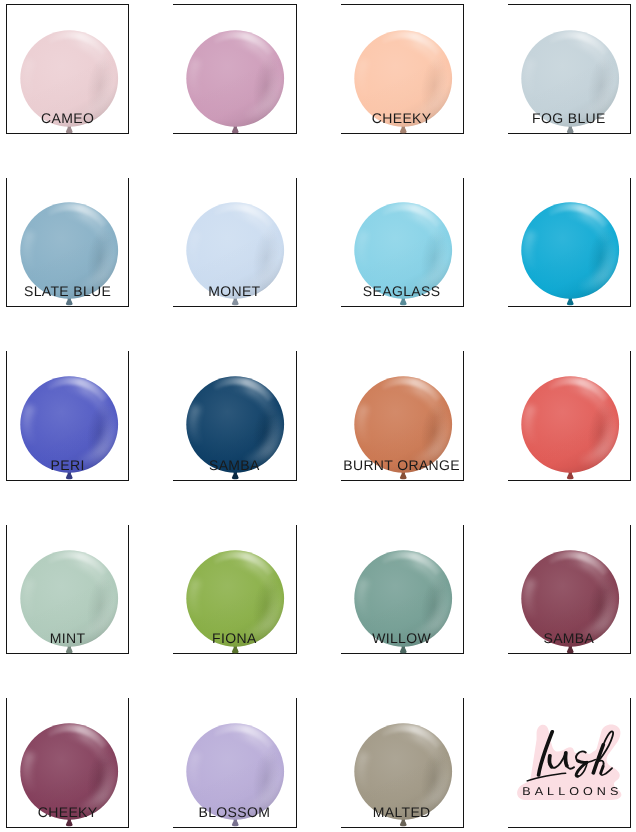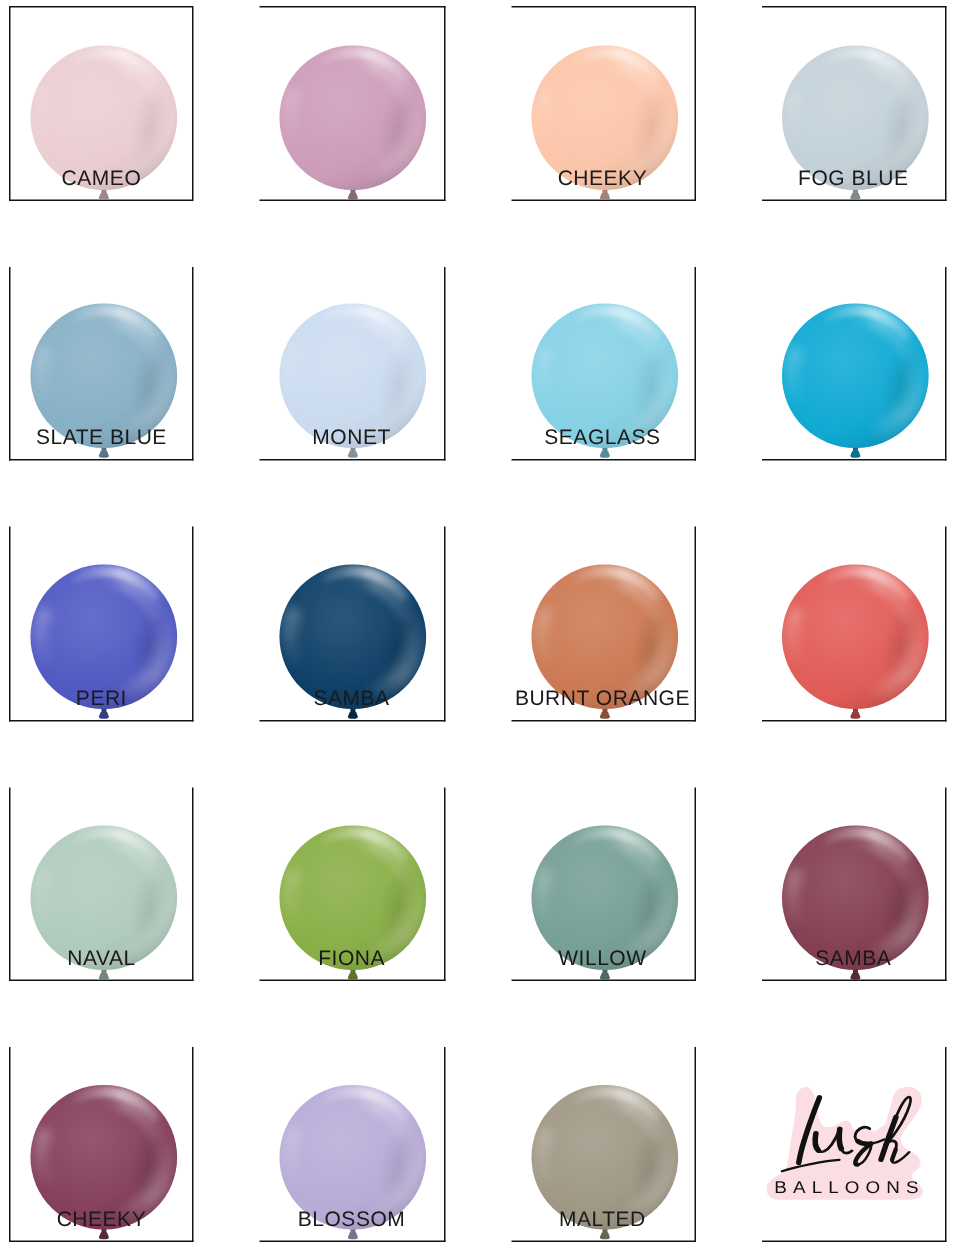--- a/index.html
+++ b/index.html
@@ -12,21 +12,21 @@
         grid-template-columns:repeat(4,1fr);grid-template-rows:repeat(5,1fr);gap:44px;}
   .cell{position:relative;box-sizing:border-box;
         border-right:1.5px solid #141414;border-bottom:1.5px solid #141414;}
   .cell.c0{border-left:1.5px solid #141414;}
   .cell.r0{border-top:1.5px solid #141414;}
   .balloon-wrap{position:absolute;left:50%;top:24.9px;width:100px;height:105px;
                 transform:translateX(calc(-50% + 1.2px));}
   .balloon-wrap svg{display:block;width:100px;height:105px;}
   .label{position:absolute;left:0;right:0;bottom:7px;text-align:center;
          font-size:14px;letter-spacing:0.35px;color:#1a1a1a;white-space:nowrap;}
-  .logo-cell{display:flex;align-items:center;}
+  .logo-cell{display:flex;align-items:center;justify-content:center;}
   .logo-cell svg{position:relative;left:3px;top:-1px;}
 </style>
 </head>
 <body>
 
 <div id="chart">
   <div class="grid">
       <div class="cell c0 r0">
         <div class="balloon-wrap">
 <svg viewBox="0 0 100 105" xmlns="http://www.w3.org/2000/svg">
@@ -951,21 +951,21 @@
  <ellipse cx="50" cy="48.5" rx="48.9" ry="48.2" fill="url(#Hb12)"></ellipse>
  <ellipse cx="50" cy="48.5" rx="48.9" ry="48.2" fill="url(#Fb12)"></ellipse>
  <g clip-path="url(#Kb12)">
   <path d="M9.97 73.51L9.03 71.94L8.15 70.32L7.33 68.68L6.58 67.00L5.89 65.30L5.27 63.57L4.72 61.81L4.23 60.04L3.82 58.25L3.47 56.45L3.20 54.63L3.00 52.80L2.86 50.97L2.80 49.13L2.82 47.30L2.90 45.46L3.05 43.63L3.28 41.81L3.57 39.99L3.94 38.19L4.38 36.41L4.88 34.64L5.45 32.89L6.10 31.17L6.80 29.48L7.58 27.81L15.85 31.84L15.22 33.18L14.65 34.55L14.14 35.94L13.68 37.34L13.27 38.76L12.92 40.20L12.62 41.65L12.38 43.11L12.20 44.58L12.08 46.05L12.01 47.53L12.00 49.01L12.05 50.49L12.16 51.96L12.32 53.43L12.54 54.90L12.82 56.35L13.15 57.79L13.54 59.22L13.99 60.63L14.49 62.02L15.04 63.39L15.65 64.74L16.31 66.07L17.01 67.37L17.77 68.64Z" fill="url(#Jb12)" opacity="0.180" filter="url(#Rb12)"></path>
   <path d="M94.41 30.56L95.48 33.45L96.35 36.41L97.03 39.42L97.52 42.47L97.81 45.54L97.90 48.63L97.79 51.71L97.49 54.78L96.98 57.83L96.28 60.84L95.39 63.79L94.32 66.68L93.05 69.50L91.61 72.23L90.00 74.86L88.22 77.38L86.28 79.78L84.19 82.05L81.96 84.18L79.59 86.17L77.10 87.99L74.50 89.66L71.80 91.15L69.01 92.47L66.14 93.60L63.20 94.54L59.65 82.14L61.79 81.45L63.89 80.63L65.93 79.66L67.91 78.57L69.80 77.36L71.62 76.02L73.35 74.57L74.98 73.02L76.51 71.36L77.92 69.60L79.22 67.76L80.40 65.84L81.46 63.84L82.38 61.79L83.17 59.67L83.82 57.51L84.33 55.32L84.70 53.09L84.92 50.85L85.00 48.59L84.93 46.34L84.72 44.09L84.37 41.87L83.87 39.67L83.23 37.51L82.45 35.39Z" fill="url(#Mb12)" opacity="0.180" filter="url(#Rb12)"></path>
   <path d="M4.58 34.61L6.14 30.26L8.12 26.09L10.50 22.12L13.25 18.41L16.34 14.98L19.76 11.87L23.46 9.10L27.42 6.71L31.59 4.71L35.93 3.13L40.41 1.98L44.97 1.27L49.59 1.00L54.20 1.19L58.78 1.82L63.28 2.89L67.65 4.40L71.85 6.32L75.84 8.65L79.59 11.35L83.07 14.40L86.22 17.77L89.04 21.44L91.48 25.36L93.53 29.50L95.18 33.82L81.38 38.30L80.25 35.30L78.82 32.42L77.12 29.70L75.17 27.15L72.97 24.81L70.56 22.69L67.95 20.81L65.18 19.20L62.26 17.86L59.22 16.82L56.10 16.07L52.92 15.63L49.71 15.50L46.51 15.69L43.33 16.18L40.22 16.98L37.21 18.08L34.31 19.47L31.57 21.13L28.99 23.05L26.62 25.21L24.47 27.60L22.56 30.18L20.90 32.93L19.53 35.83L18.44 38.85Z" fill="url(#Bb12)" opacity="0.30" filter="url(#Pb12)"></path>
   <path d="M26.25 7.36L28.63 6.08L31.09 4.93L33.60 3.92L36.17 3.06L38.79 2.34L41.44 1.78L44.12 1.37L46.81 1.11L49.52 1.00L52.23 1.05L54.93 1.26L57.62 1.62L60.28 2.13L62.91 2.79L65.49 3.60L68.03 4.55L70.51 5.65L72.92 6.89L75.25 8.27L77.51 9.77L79.67 11.41L81.74 13.16L83.70 15.03L85.55 17.00L87.29 19.08L88.91 21.26L82.77 25.56L81.40 23.73L79.94 21.98L78.38 20.31L76.73 18.74L74.98 17.26L73.16 15.89L71.27 14.62L69.30 13.46L67.27 12.42L65.18 11.49L63.05 10.69L60.87 10.01L58.66 9.45L56.42 9.02L54.15 8.72L51.88 8.54L49.60 8.50L47.32 8.59L45.05 8.81L42.79 9.16L40.56 9.63L38.36 10.23L36.19 10.96L34.07 11.81L32.01 12.77L30.00 13.86Z" fill="url(#Cb12)" opacity="0.52" filter="url(#Qb12)"></path>
  </g>
 </svg>
         </div>
-        <div class="label">NAVAL</div>
+        <div class="label">MINT</div>
       </div>
       <div class="cell">
         <div class="balloon-wrap">
 <svg viewBox="0 0 100 105" xmlns="http://www.w3.org/2000/svg">
 <defs>
  <radialGradient id="Ab13" cx="0.42" cy="0.37" r="0.66">
    <stop offset="0%" stop-color="#98b95e"></stop>
    <stop offset="50%" stop-color="#8fb34f"></stop>
    <stop offset="86%" stop-color="#89AF46"></stop>
    <stop offset="97%" stop-color="#84a843"></stop>

